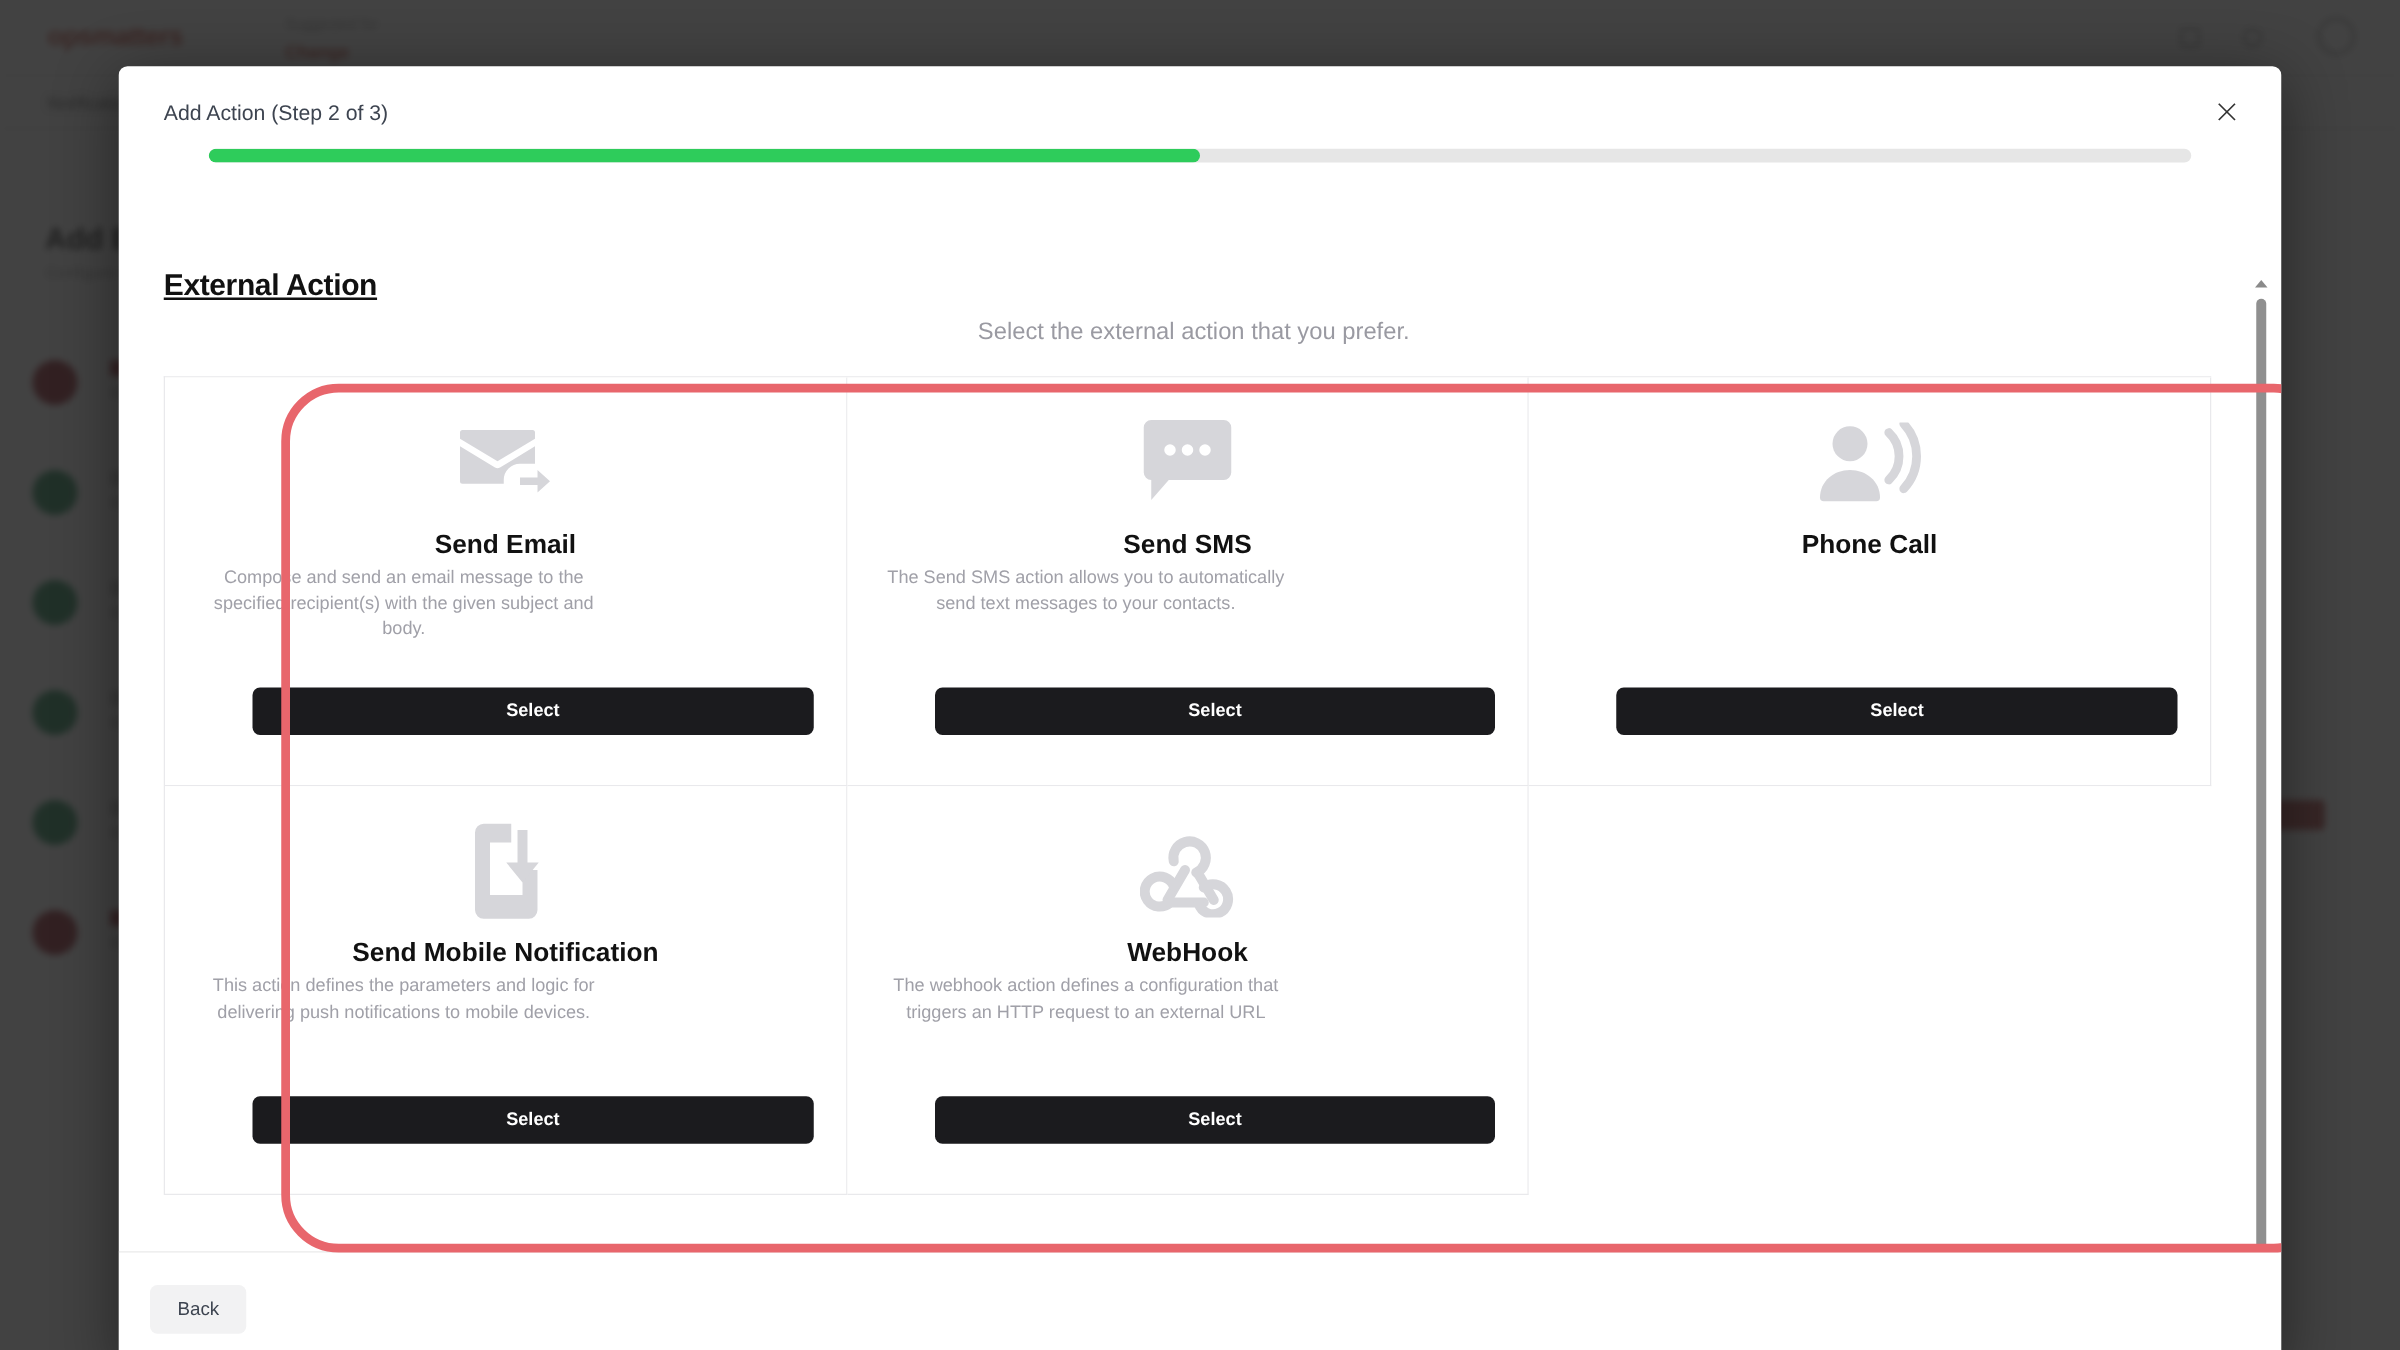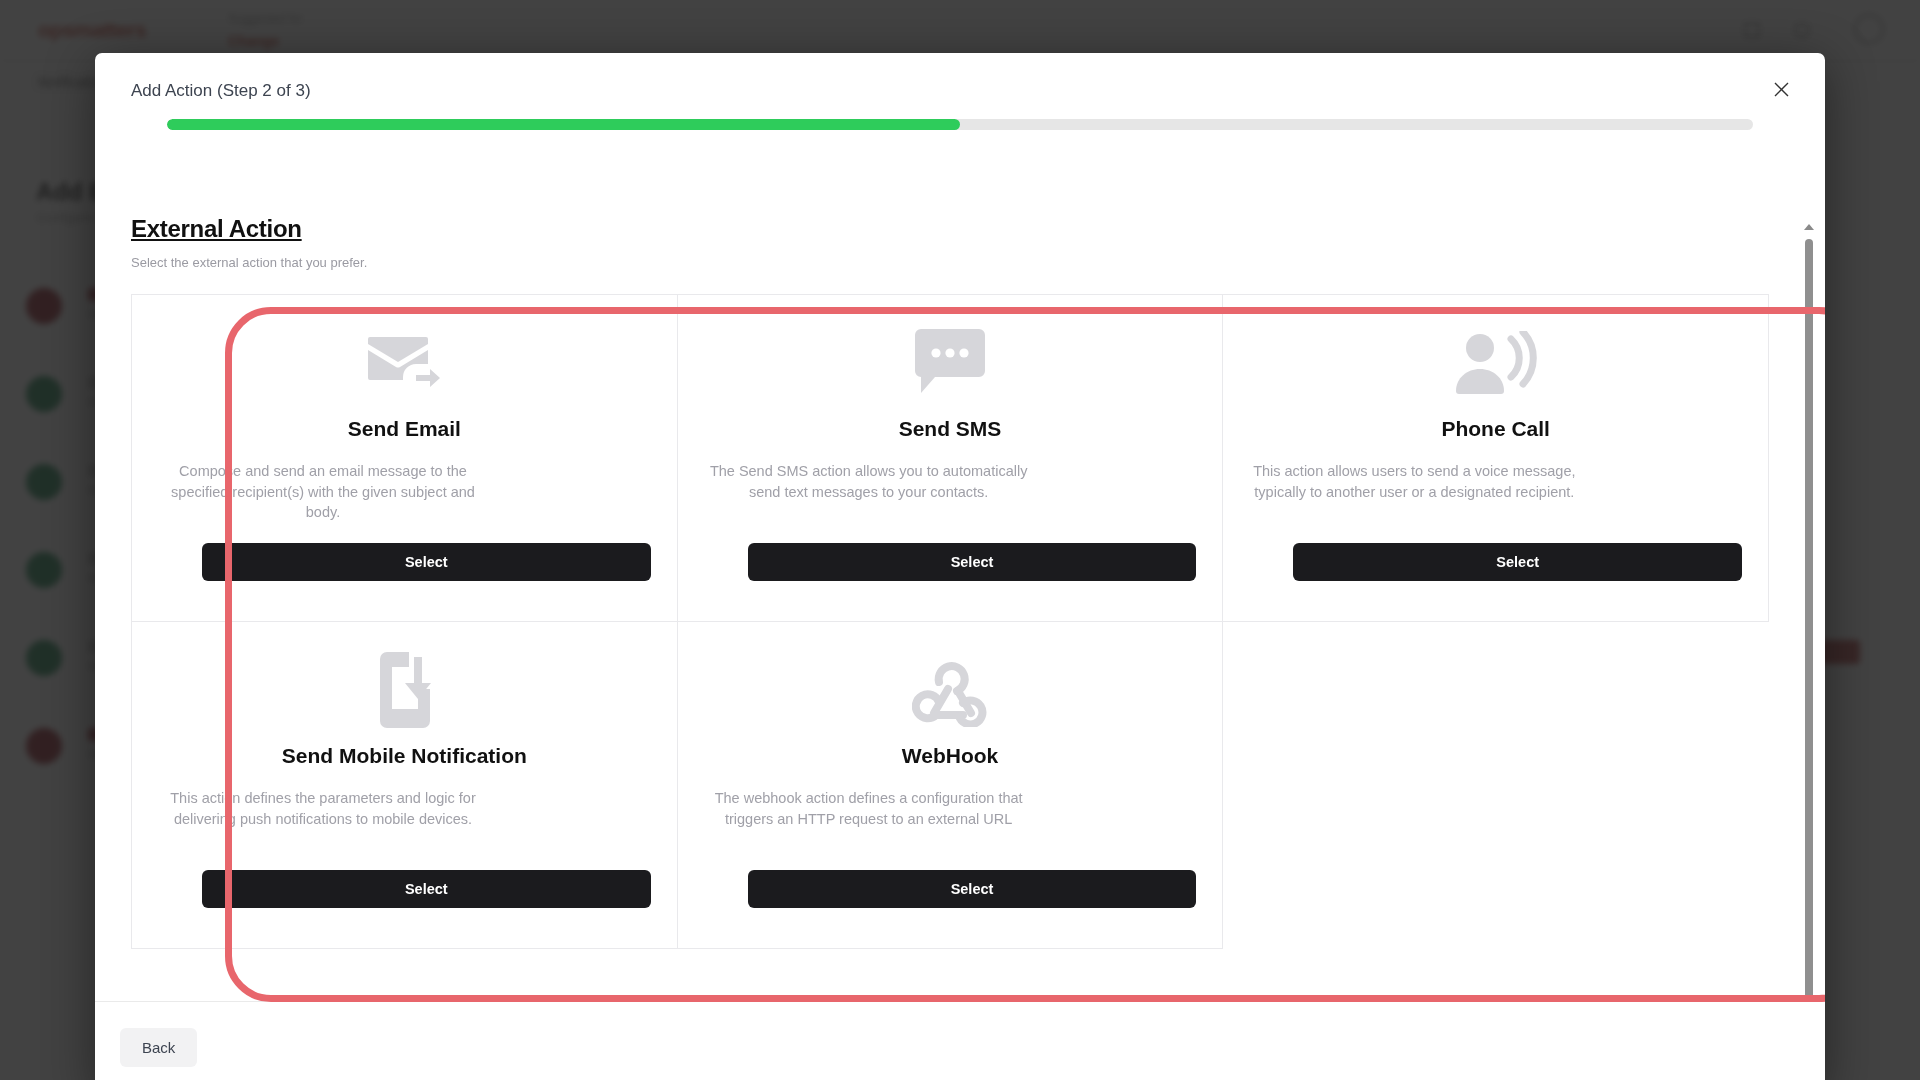--- a/index.html
+++ b/index.html
@@ -131,21 +131,21 @@
   #body-inner {
     padding: 22px 46px 0 36px;
     height: 100%;
     position: relative;
   }
 
   #section-title {
     font-size: 24px; font-weight: bold; color: #111; letter-spacing: -.3px; text-decoration: underline;
   }
   #section-sub {
-    margin-top: 12px; font-size: 13px; color: #9a9aa2;
+    margin-top: 12px; font-size: 19px; color: #9a9aa2; text-align: center;
   }
 
   
   #card-grid {
     margin-top: 24px;
     display: grid;
     grid-template-columns: repeat(3, 1fr);
     border-top: 1px solid #e9e9ec;
     border-left: 1px solid #e9e9ec;
     width: 1638px;
@@ -163,21 +163,21 @@
   .card-icon {
     height: 92px; display: flex; align-items: center; justify-content: center;
     color: #d6d6da;
   }
   .card-icon svg { display: block; }
   .card-title {
     margin-top: 8px;
     font-size: 21px; font-weight: bold; color: #111; text-align: center;
   }
   .card-desc {
-    margin-top: 20px;
+    margin-top: 4px;
     font-size: 14.5px; line-height: 1.42; color: #a0a0a8; text-align: center;
     max-width: 330px;
   }
   .select-btn {
     margin-top: auto; margin-bottom: 40px;
     background: #1b1b1e; color: #fff;
     border: none; border-radius: 6px;
     font-size: 14.5px; font-weight: bold;
     font-family: "Liberation Sans", sans-serif;
     padding: 11px 22px;
@@ -345,21 +345,20 @@
         <div class="card">
           <div class="card-icon">
             <svg width="86" height="64" viewBox="0 0 86 64" fill="#d6d6da">
               <circle cx="27" cy="17" r="14"></circle>
               <path d="M3 60 c0 -13 11 -22 24 -22 s24 9 24 22 a3 3 0 0 1 -3 3 H6 a3 3 0 0 1 -3 -3 z"></path>
               <path d="M58 8 a26 26 0 0 1 0 38" stroke="#d6d6da" stroke-width="7" fill="none" stroke-linecap="round"></path>
               <path d="M70 1 a38 38 0 0 1 0 52" stroke="#d6d6da" stroke-width="7" fill="none" stroke-linecap="round"></path>
             </svg>
           </div>
           <div class="card-title">Phone Call</div>
-          <div class="card-desc">This action allows users to send a voice message, typically to another user or a designated recipient.</div>
           <button class="select-btn">Select</button>
         </div>
 
         <div class="card">
           <div class="card-icon">
             <svg width="64" height="78" viewBox="0 0 64 78" fill="#d6d6da">
               <path d="M8 8 a7 7 0 0 1 7 -7 h22 v15 H20 v42 h26 V38 h12 v32 a7 7 0 0 1 -7 7 H15 a7 7 0 0 1 -7 -7 z"></path>
               <path d="M42 6 v26 h-9 l13 16 13 -16 h-9 V6 z"></path>
             </svg>
           </div>

